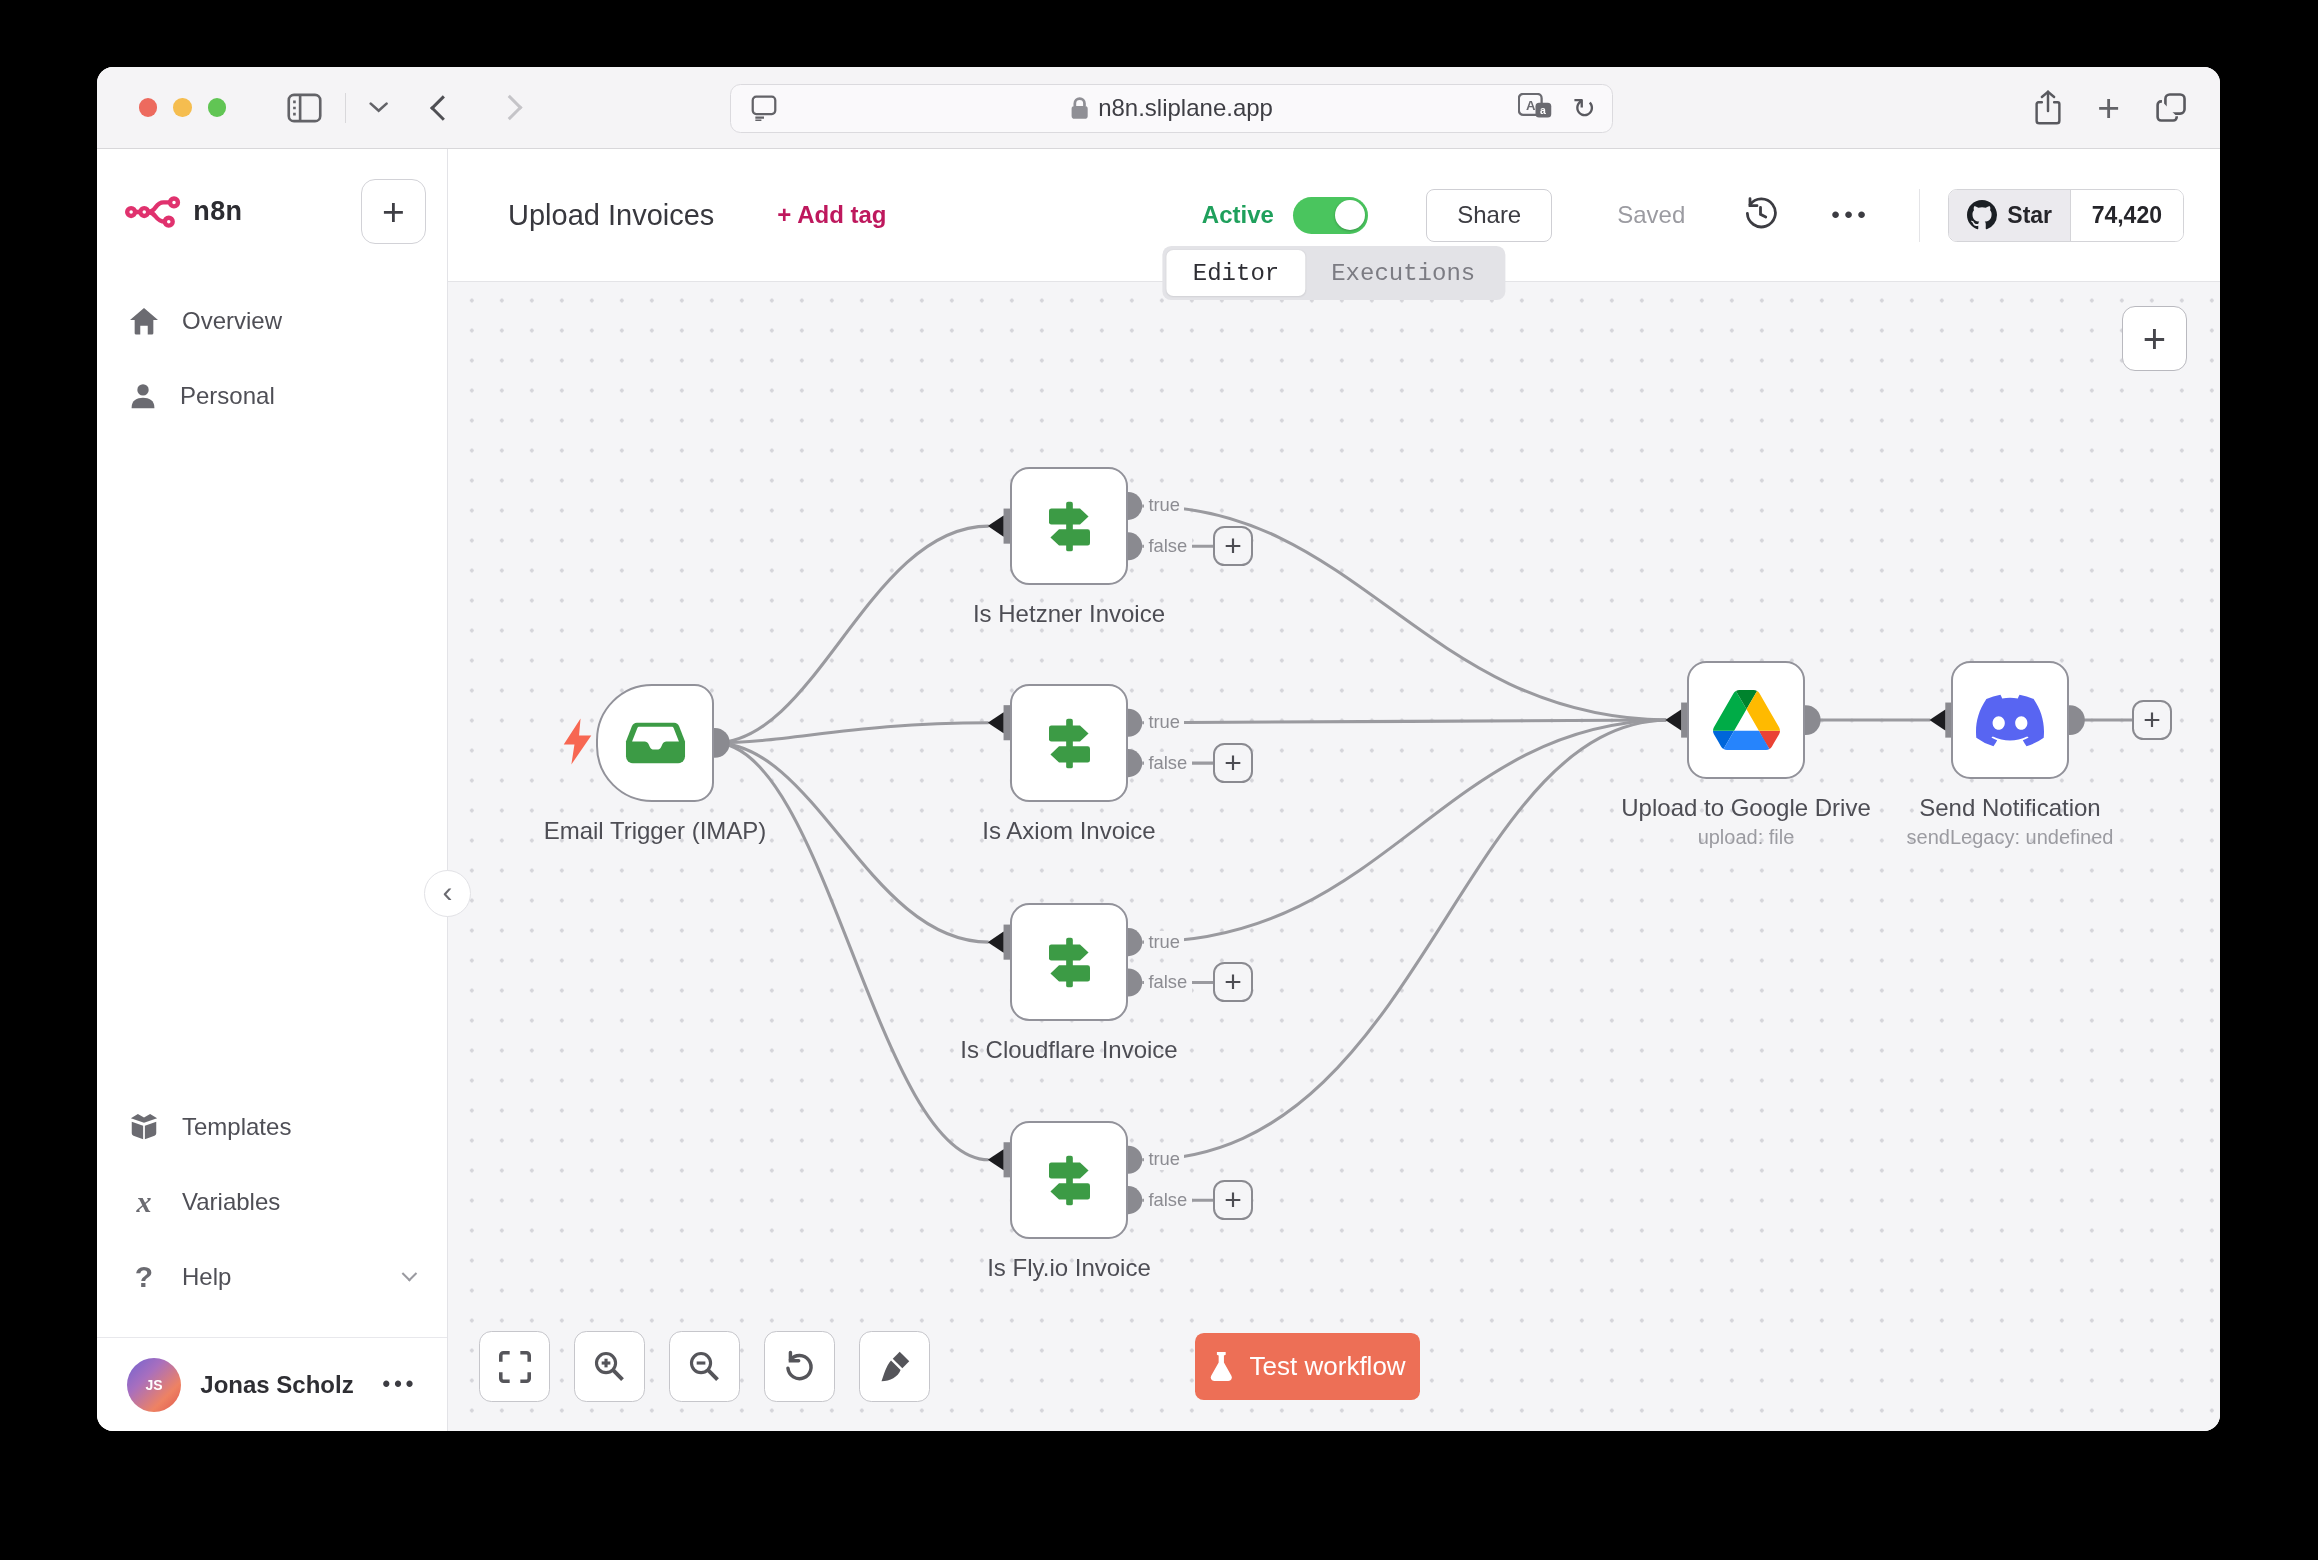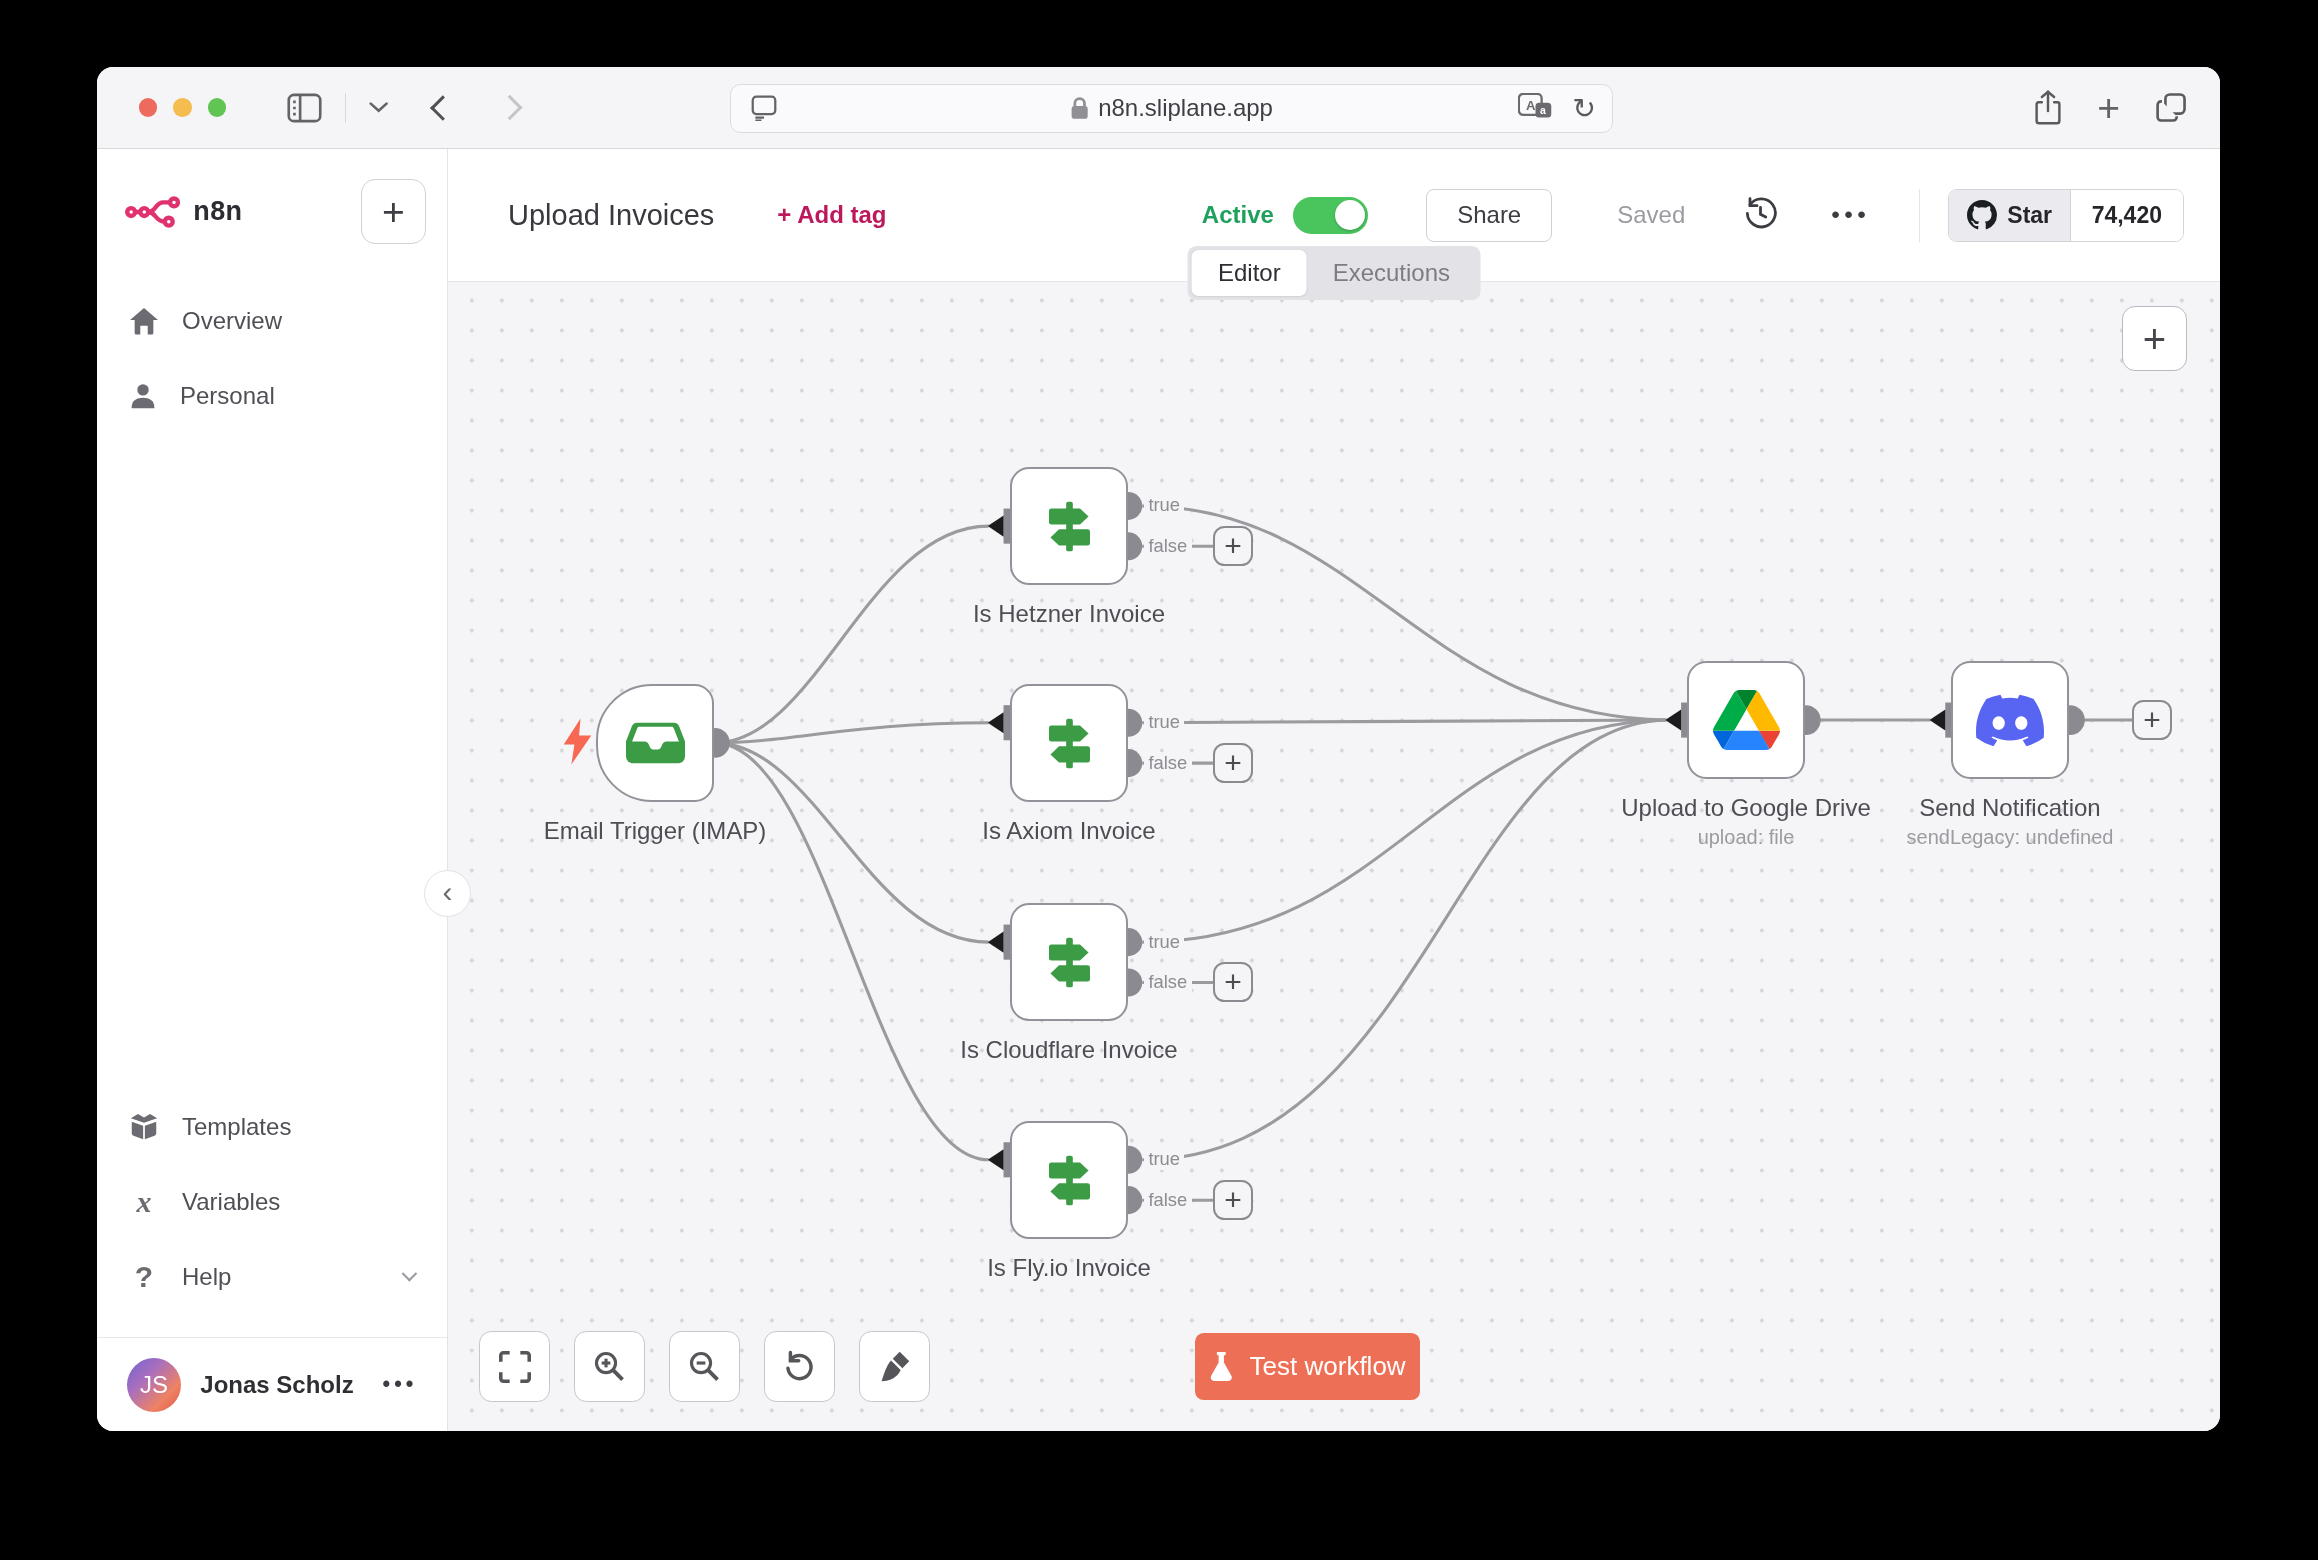--- a/index.html
+++ b/index.html
@@ -29,21 +29,21 @@
   .side-top{display:flex;align-items:center;padding:30px 21px 0 28px;}
   .brand{display:flex;gap:12.3px;}
   .brand-name{font-size:27px;font-weight:700;color:#2c2c31;letter-spacing:0.4px;}
   .side-add{margin-left:auto;width:65px;height:65px;border:1.3px solid #d2d2d7;border-radius:14px;background:#fff;display:flex;align-items:center;justify-content:center;font-size:39px;font-weight:300;color:#3e3e44;line-height:1;}
   .side-menu{margin-top:39px;}
   .side-item{display:flex;align-items:center;gap:23px;height:75px;padding:0 32px;color:#4f4f56;font-size:24px;font-weight:500;}
   .side-item .chev-dn{margin-left:auto;width:11.4px;height:11.4px;border-style:solid;border-color:#9a9aa0;border-width:0 0 2.2px 2.2px;transform:rotate(-45deg);margin-bottom:5.3px;}
   .side-spacer{flex:1;}
   .side-sep{height:0.9px;background:#e8e8ec;margin-top:23px;}
   .userrow{height:93px;display:flex;align-items:center;padding:0 30px;gap:19.3px;}
-  .avatar{width:54px;height:54px;border-radius:50%;background:linear-gradient(135deg,#6f63d2 0%,#a86fbe 35%,#ee8263 72%,#df564d 100%);color:#fff;font-size:24px;font-weight:400;display:flex;align-items:center;justify-content:center;}
+  .avatar{width:54px;height:54px;border-radius:50%;background:linear-gradient(135deg,#6f63d2 0%,#a86fbe 35%,#ee8263 72%,#df564d 100%);color:#fff;font-size:14px;font-weight:700;display:flex;align-items:center;justify-content:center;}
   .username{font-size:24px;font-weight:600;color:#2e2e33;}
   .userdots{margin-left:auto;color:#3c3c42;font-size:23px;letter-spacing:3.5px;}
 
   .main{flex:1;display:flex;flex-direction:column;position:relative;min-width:0;}
   .appheader{height:133px;background:#fff;border-bottom:0.9px solid #e4e4e7;display:flex;align-items:center;padding:0 0 0 60px;position:relative;z-index:3;flex:0 0 auto;}
   .wf-title{font-size:29px;font-weight:500;color:#38383e;}
   .addtag{font-size:24px;font-weight:600;color:#be185d;margin-left:63px;}
   .header-right{margin-left:auto;display:flex;align-items:center;justify-content:space-between;}
   .active-lbl{color:#1fa05c;font-size:24px;font-weight:600;margin-right:19.3px;}
   .toggle{width:75px;height:37px;border-radius:18.4px;background:#4ac55e;position:relative;}
@@ -51,21 +51,21 @@
   .share-btn{margin-left:58px;height:53px;padding:0 30px;border:0.9px solid #cfcfd4;border-radius:8px;background:#fff;font-size:24px;color:#3c3c42;display:flex;align-items:center;}
   .saved{margin-left:65px;font-size:24px;color:#9b9ba1;}
   .hist{margin-left:58px;}
   .hdots{margin-left:53px;color:#3c3c42;font-size:24.6px;letter-spacing:4.4px;}
   .hdr-divider{width:0.9px;align-self:stretch;background:#e4e4e7;margin-left:49px;}
   .star-wrap{margin:0 36px 0 28px;display:flex;align-items:stretch;height:53px;border:0.9px solid #d4d4d8;border-radius:8.8px;overflow:hidden;background:#fff;}
   .star-left{display:flex;align-items:center;gap:10.5px;background:#ebeaee;padding:0 17.6px;font-size:23px;font-weight:600;color:#25252a;border-right:0.9px solid #d4d4d8;}
   .star-right{display:flex;align-items:center;padding:0 21px;font-size:23px;font-weight:600;color:#25252a;background:#fff;}
 
   .tabswitch{position:absolute;top:97px;left:50%;transform:translateX(-50%);z-index:4;background:#e3e3e7;border-radius:8.8px;padding:4.4px;display:flex;height:54px;}
-  .tab{display:flex;align-items:center;padding:2px 26px;font-size:24px;border-radius:7px;color:#7c7c83;}
+  .tab{display:flex;align-items:center;padding:2px 26px;font-size:24px;border-radius:7px;color:#7c7c83;font-family:Liberation Mono, monospace;}
   .tab.active{background:#fff;color:#2e2e34;box-shadow:0 0.9px 1.8px rgba(0,0,0,.08);}
 
   
   .canvas{flex:1;position:relative;background:#f5f5f7;background-image:radial-gradient(circle,#d5d5da 1.9px,transparent 2px);background-size:30px 30px;background-position:8.8px 3.5px;overflow:hidden;}
   .edges{position:absolute;left:0;top:0;}
   .node{position:absolute;width:118px;height:118px;}
   .node-box{width:118px;height:118px;background:#fff;border:2.6px solid #92929a;border-radius:19.3px;display:flex;align-items:center;justify-content:center;}
   .node-box.trigger{border-radius:56px 19.3px 19.3px 56px;}
   .node-label{position:absolute;top:133px;left:50%;transform:translateX(-50%);width:421px;text-align:center;font-size:24px;color:#4d4d54;white-space:nowrap;}
   .node-sub{position:absolute;top:165px;left:50%;transform:translateX(-50%);width:421px;text-align:center;font-size:20px;color:#9b9ba1;white-space:nowrap;}

